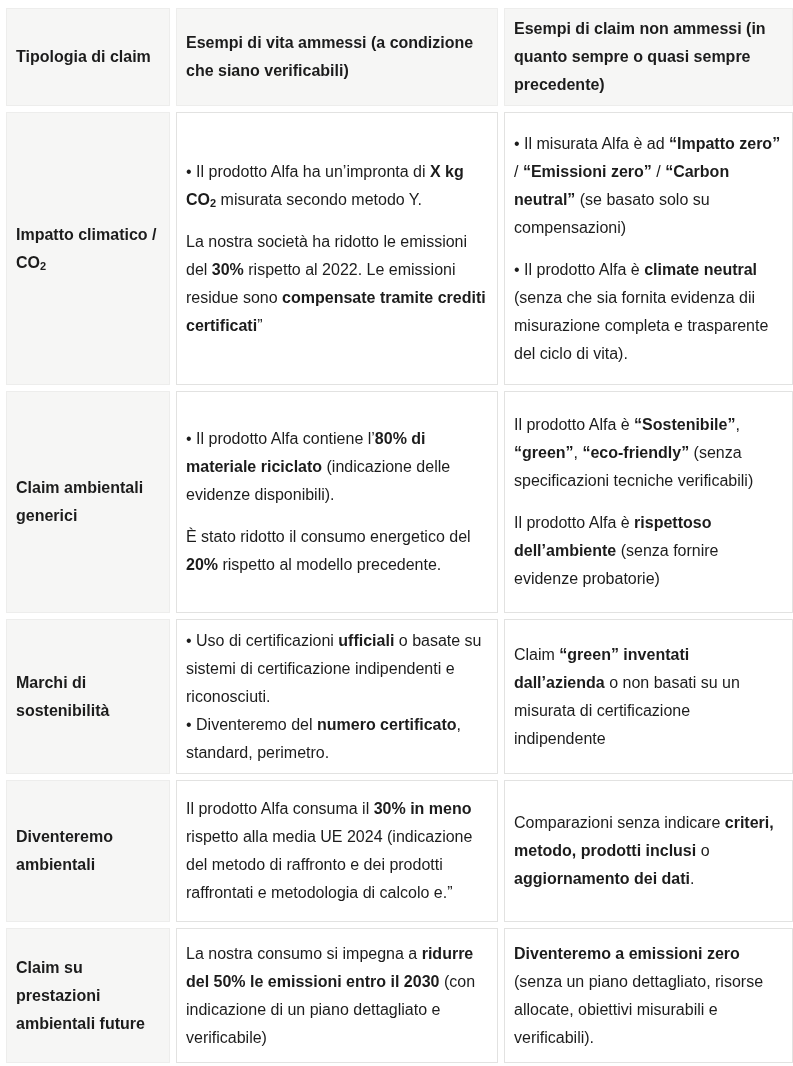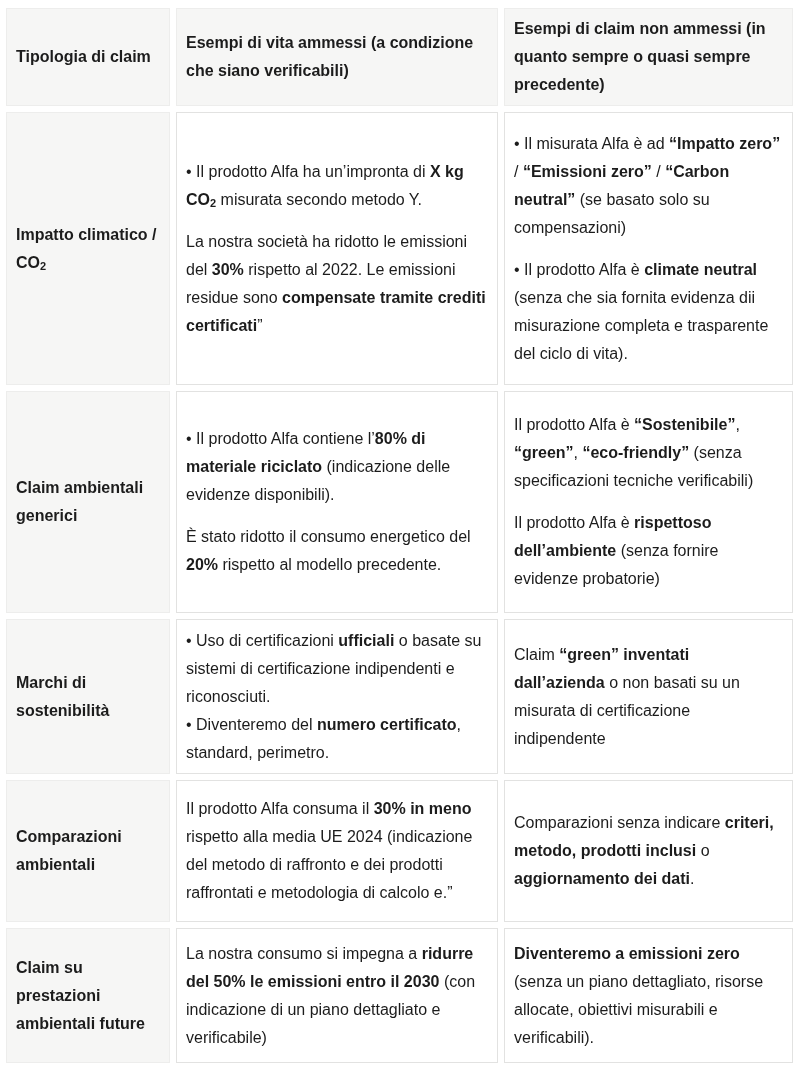--- a/index.html
+++ b/index.html
@@ -115,21 +115,21 @@
           </th>
           <td class="cell body-cell">
             <p class="para"><span>• Uso di certificazioni </span><span class="b">ufficiali</span><span> o basate su sistemi di certificazione indipendenti e riconosciuti.</span><br><span>• Diventeremo del </span><span class="b">numero certificato</span><span>, standard, perimetro.</span></p>
           </td>
           <td class="cell body-cell">
             <p class="para"><span>Claim </span><span class="b">“green” inventati dall’azienda</span><span> o non basati su un misurata di certificazione indipendente</span></p>
           </td>
         </tr>
         <tr>
           <th class="cell label-cell">
-            <p class="para"><span class="b">Comparazioni ambientali</span></p>
+            <p class="para"><span class="b">Diventeremo ambientali</span></p>
           </th>
           <td class="cell body-cell">
             <p class="para"><span>Il prodotto Alfa consuma il </span><span class="b">30% in meno</span><span> rispetto alla media UE 2024 (indicazione del metodo di raffronto e dei prodotti raffrontati e metodologia di calcolo e.”</span></p>
           </td>
           <td class="cell body-cell">
             <p class="para"><span>Comparazioni senza indicare </span><span class="b">criteri, metodo, prodotti inclusi</span><span> o </span><span class="b">aggiornamento dei dati</span><span>.</span></p>
           </td>
         </tr>
         <tr>
           <th class="cell label-cell">

